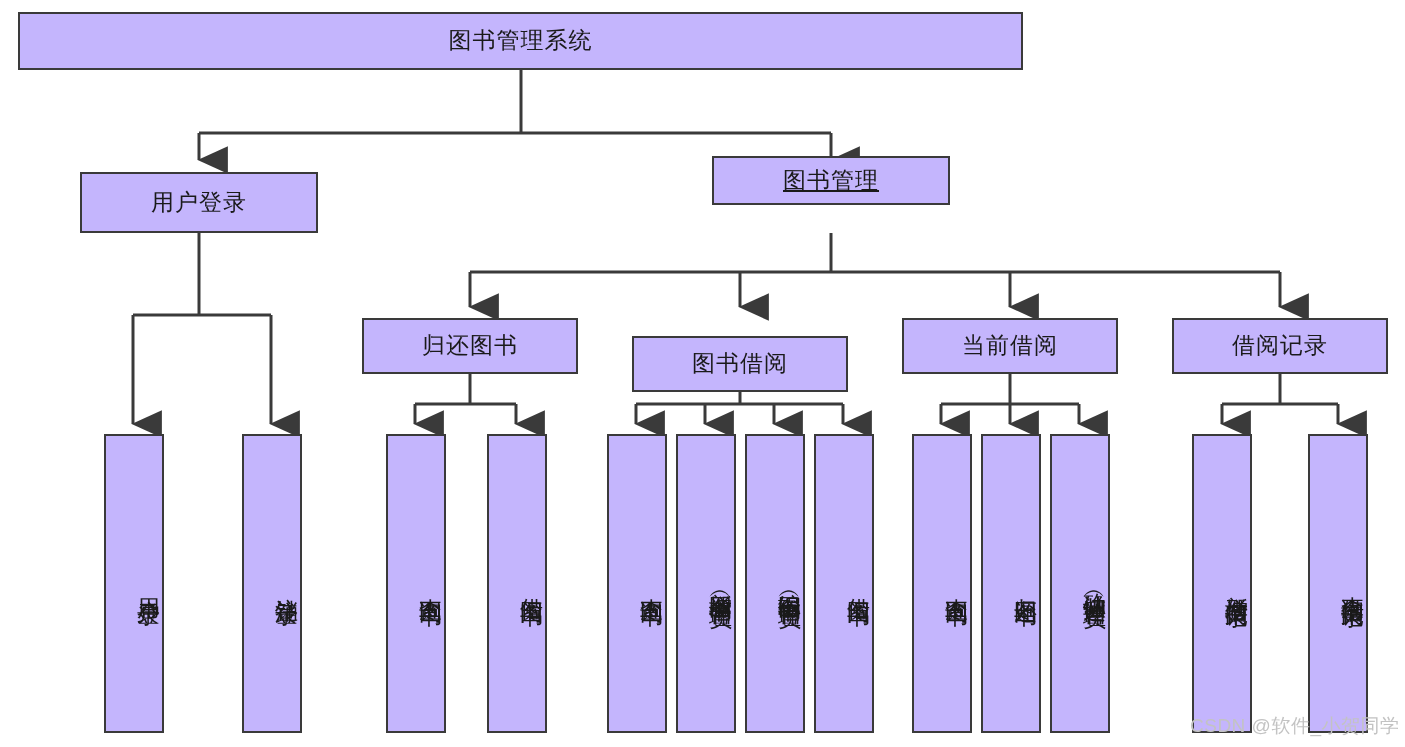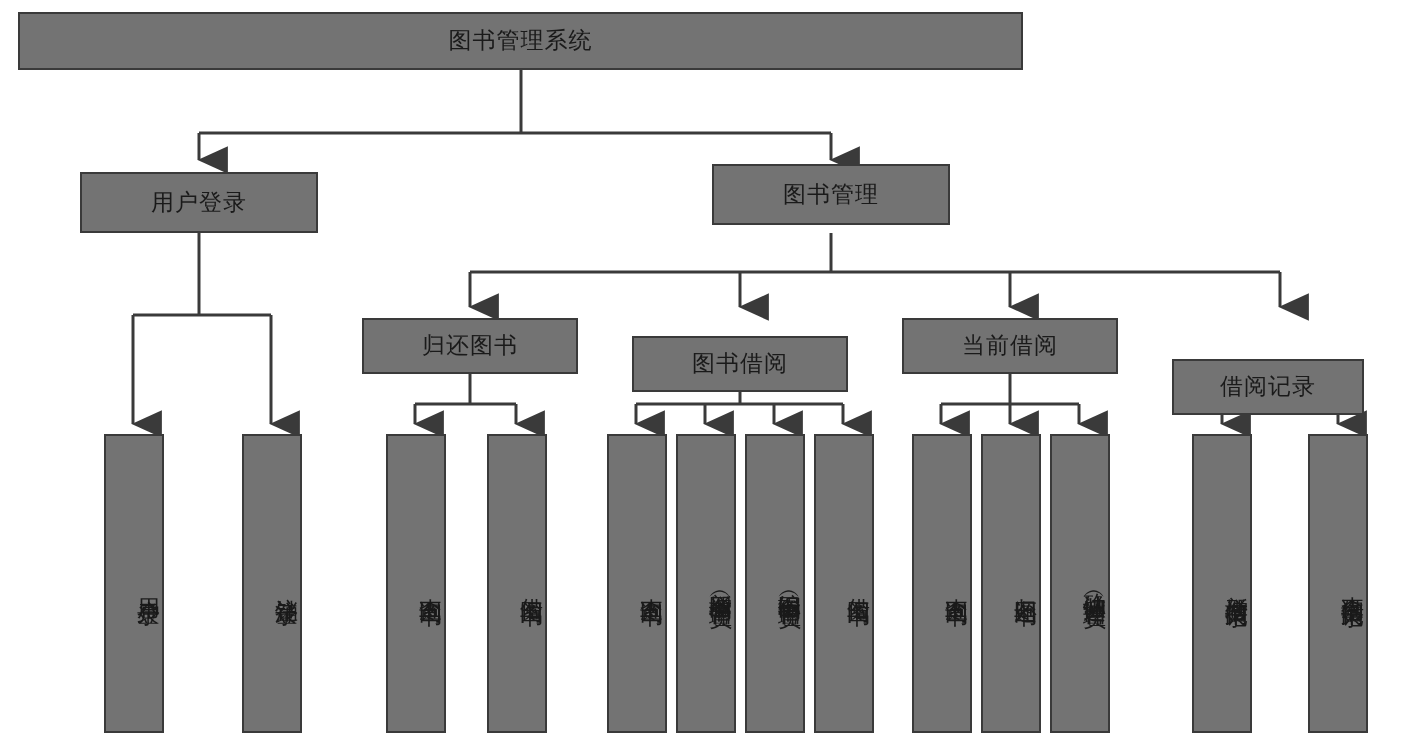--- a/index.html
+++ b/index.html
@@ -22,21 +22,21 @@
     left: 0;
     top: 0;
     width: 1405px;
     height: 747px;
     pointer-events: none;
   }
   .node {
     position: absolute;
     box-sizing: border-box;
     border: 2.5px solid #3a3a3a;
-    background: #737373;
+    background: #c4b5fd;
     display: flex;
     align-items: center;
     justify-content: center;
     color: #1a1a1a;
     line-height: 1.18;
   }
   .node.h {
     font-size: 23px;
     letter-spacing: 1px;
   }
@@ -124,34 +124,34 @@
     </g>
   </svg>
 
   <div class="node h" style="left:18px; top:12px; width:1005px; height:58px;">
     <span class="htext">图书管理系统</span>
   </div>
 
   <div class="node h" style="left:80px; top:172px; width:238px; height:61px;">
     <span class="htext">用户登录</span>
   </div>
-  <div class="node h" style="left:712px; top:164px; width:238px; height:61px;">
+  <div class="node h" style="left:712px; top:156px; width:238px; height:49px;text-decoration:underline;">
     <span class="htext">图书管理</span>
   </div>
 
   <div class="node h" style="left:362px; top:318px; width:216px; height:56px;">
     <span class="htext">归还图书</span>
   </div>
   <div class="node h" style="left:632px; top:336px; width:216px; height:56px;">
     <span class="htext">图书借阅</span>
   </div>
   <div class="node h" style="left:902px; top:318px; width:216px; height:56px;">
     <span class="htext">当前借阅</span>
   </div>
-  <div class="node h" style="left:1172px; top:318px; width:192px; height:56px;margin-top:41px;">
+  <div class="node h" style="left:1172px; top:318px; width:216px; height:56px;">
     <span class="htext">借阅记录</span>
   </div>
 
   <div class="node v" style="left:104px; top:434px; width:60px; height:299px;">
     <span class="vtext">用户登录</span>
   </div>
   <div class="node v" style="left:242px; top:434px; width:60px; height:299px;">
     <span class="vtext">注销登录</span>
   </div>
 
@@ -185,14 +185,15 @@
     <span class="vtext">确认归还（管理员）</span>
   </div>
 
   <div class="node v" style="left:1192px; top:434px; width:60px; height:299px;">
     <span class="vtext">新增借阅记录</span>
   </div>
   <div class="node v" style="left:1308px; top:434px; width:60px; height:299px;">
     <span class="vtext">查询借阅记录</span>
   </div>
 
+  <div class="watermark" style="left:1190px; top:713px;">CSDN @软件_小贺同学</div>
 
 </div>
 
 </body></html>

